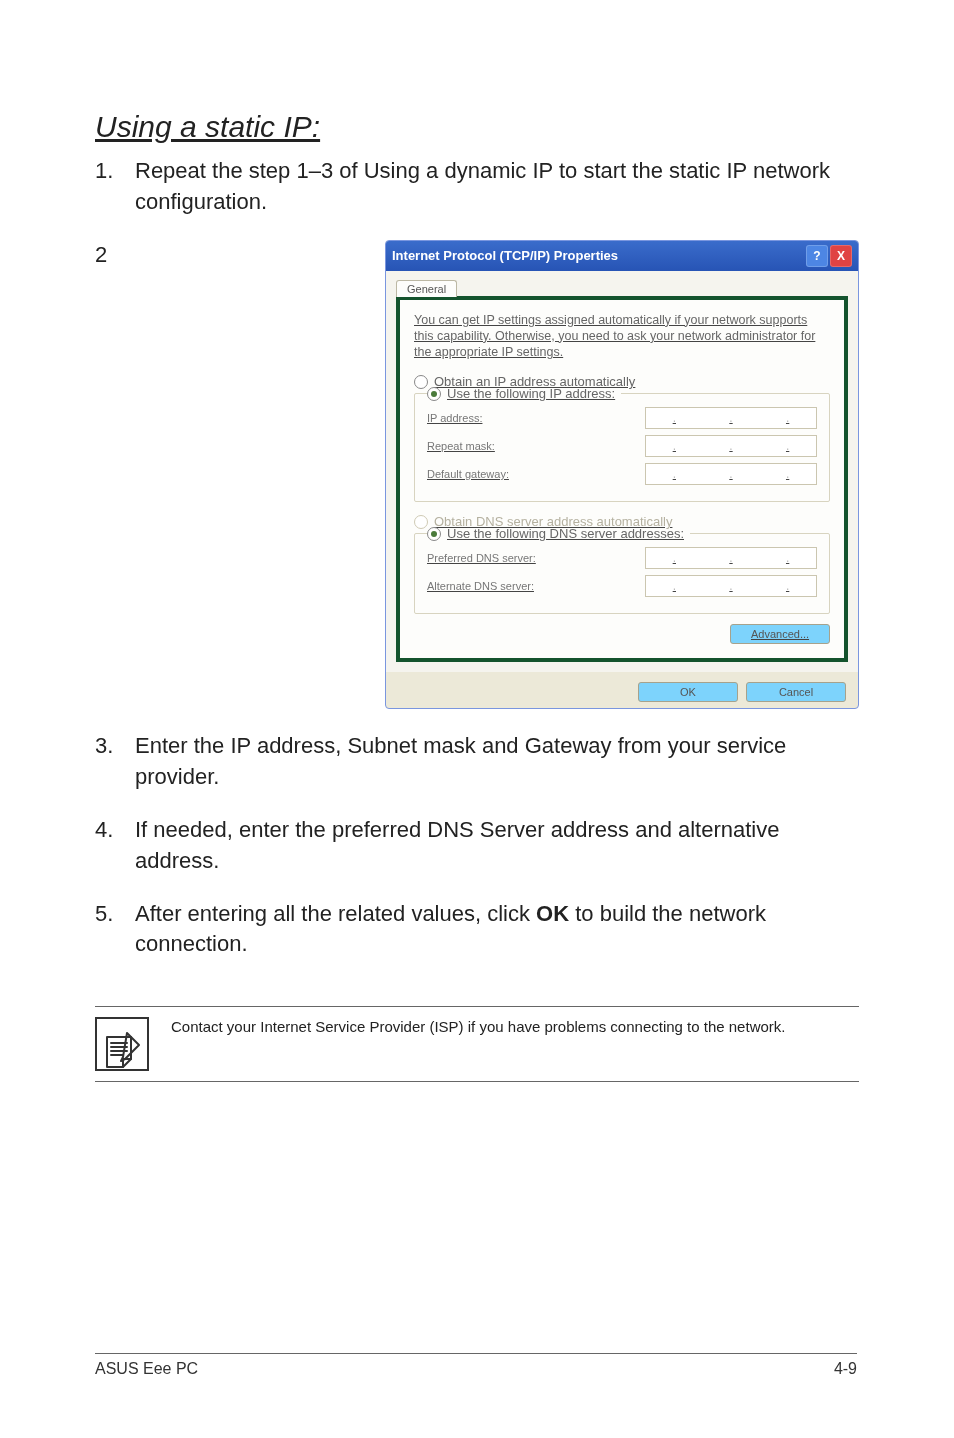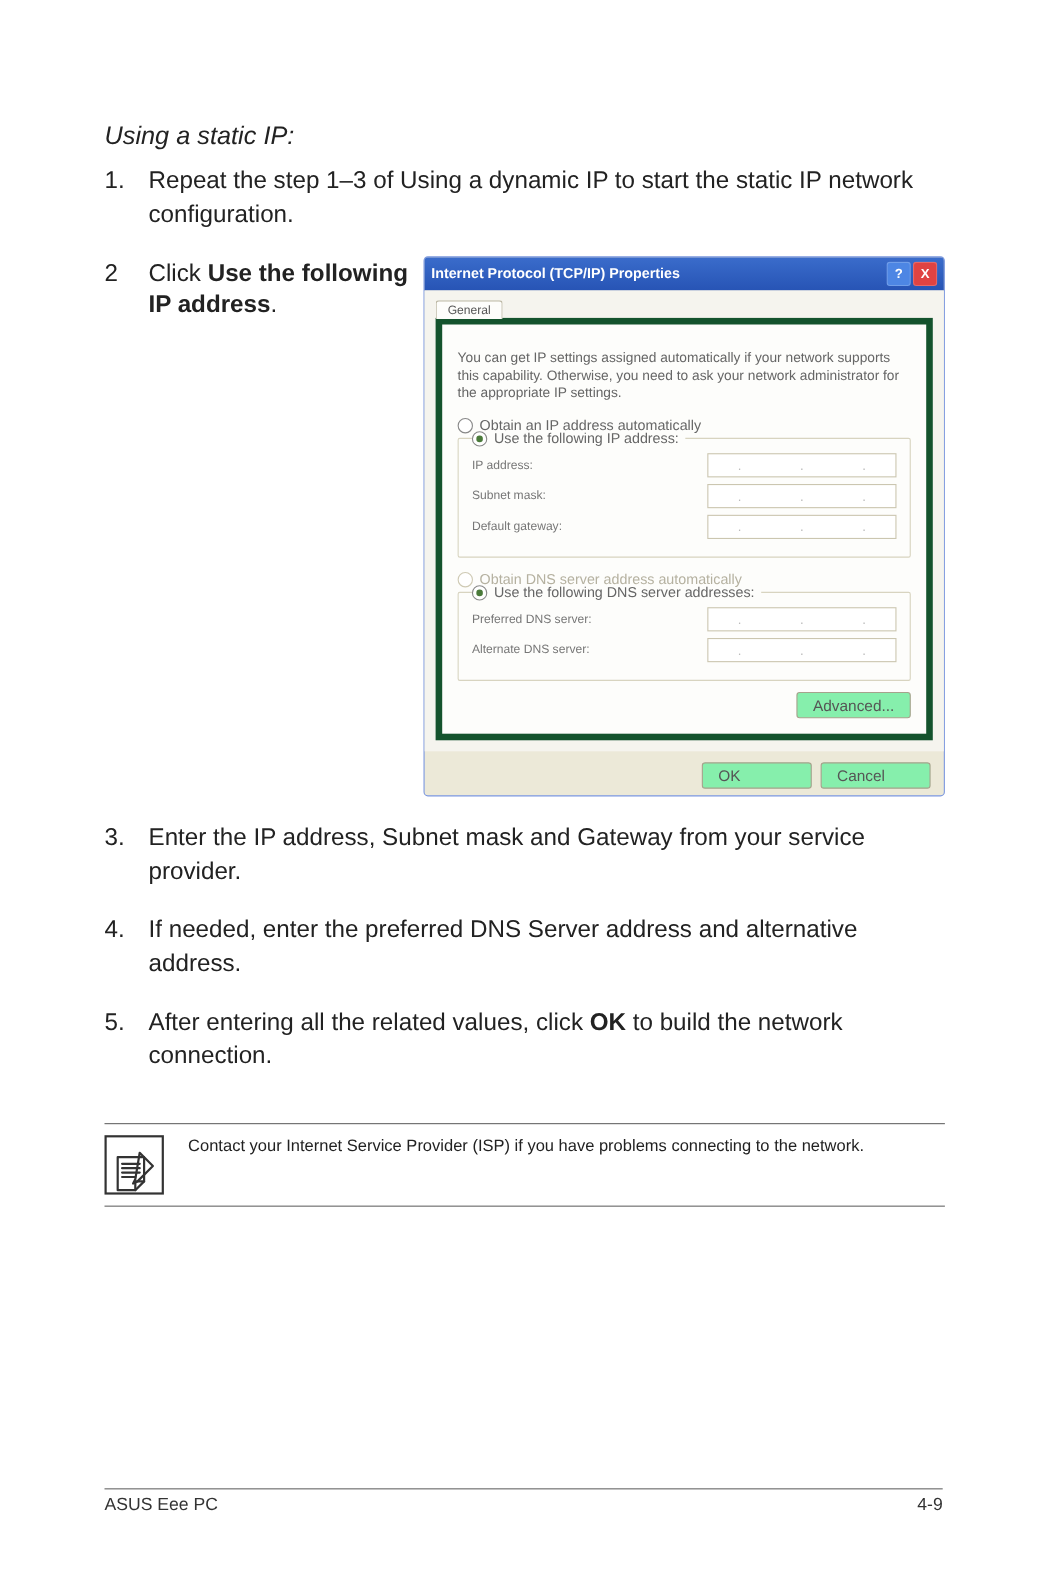--- a/index.html
+++ b/index.html
@@ -11,21 +11,22 @@
     width: 954px;
     height: 1438px;
     box-sizing: border-box;
     position: relative;
   }
   .page {
     padding: 110px 95px 0 95px;
   }
   .section-heading {
     font-style: italic;
-    font-size: 23px;
+    text-decoration: underline;
+    font-size: 30px;
     margin-bottom: 12px;
   }
   .item {
     display: flex;
     font-size: 22px;
     line-height: 1.4;
     margin-bottom: 22px;
   }
   .item-num {
     width: 40px;
@@ -88,22 +89,23 @@
     padding:2px 10px;
     border-top-left-radius:3px;
     border-top-right-radius:3px;
     position:relative;
     top:1px;
     font-size:11px;
     color:#555;
   }
   .panel{
     background:#fdfdfb;
-    border:6px solid #14532d;
-    padding:22px 14px 14px 14px;
+    border:4px solid #14532d;
+    padding:12px 14px 14px 14px;
+    text-decoration:underline;
   }
   .desc{font-size:12.5px;color:#666;margin-bottom:14px;line-height:1.3;}
   .radio-block{margin-bottom:4px;display:flex;align-items:center;gap:6px;color:#666;}
   .radio-dot{
     width:12px;height:12px;border:1px solid #888;border-radius:50%;
     display:inline-flex;align-items:center;justify-content:center;
     background:#fff;
     flex-shrink:0;
   }
   .radio-dot.sel::after{
@@ -121,28 +123,28 @@
   }
   .formlabel{font-size:11px;color:#777;}
   .ipinput{
     width:170px;height:20px;border:1px solid #cbc6b0;background:#fff;
     display:flex;justify-content:space-around;align-items:center;color:#bbb;font-size:12px;
   }
   .dot{color:#bbb;}
   .btnrow{display:flex;justify-content:flex-end;margin-top:10px;}
   .wbtn{
     border:1px solid #a6a28c;
-    background:#86efac;
+    background:#7dd3fc;
     padding:3px 14px;
     border-radius:3px;
-    font-size:14px;
+    font-size:11px;
     color:#555;
     margin-left:8px;
     min-width:70px;
-    text-align:left;
+    text-align:center;
   }
   .footerbtns{
     display:flex;justify-content:flex-end;padding:10px 12px 6px 12px;
   }
   .note-row{
     display:flex;align-items:flex-start;gap:22px;
     border-top:1px solid #666;border-bottom:1px solid #666;
     padding:10px 0;margin-top:46px;
   }
   .note-icon{
@@ -169,23 +171,20 @@
   <div class="section-heading">Using a static IP:</div>
 
   <div class="item">
     <div class="item-num">1.</div>
     <div class="item-body">Repeat the step 1–3 of Using a dynamic IP to start the static IP network configuration.</div>
   </div>
 
   <div class="conf-row">
     <div class="conf-text">
       <div class="item-num">2</div>
-      <div class="item-body">
-        <span>Click </span><b>Use the following IP address</b><span>.</span>
-      </div>
     </div>
 
     <div class="dialog">
       <div class="dialog-titlebar">
         <span>Internet Protocol (TCP/IP) Properties</span>
         <span class="winbtns">
           <span class="winbtn help">?</span>
           <span class="winbtn close">X</span>
         </span>
       </div>
@@ -206,21 +205,21 @@
             </div>
             <div class="formrow">
               <span class="formlabel">IP address:</span>
               <span class="ipinput">
                   <span class="dot">.</span>
                   <span class="dot">.</span>
                   <span class="dot">.</span>
                 </span>
             </div>
             <div class="formrow">
-              <span class="formlabel">Subnet mask:</span>
+              <span class="formlabel">Repeat mask:</span>
               <span class="ipinput">
                   <span class="dot">.</span>
                   <span class="dot">.</span>
                   <span class="dot">.</span>
                 </span>
             </div>
             <div class="formrow">
               <span class="formlabel">Default gateway:</span>
               <span class="ipinput">
                   <span class="dot">.</span>

